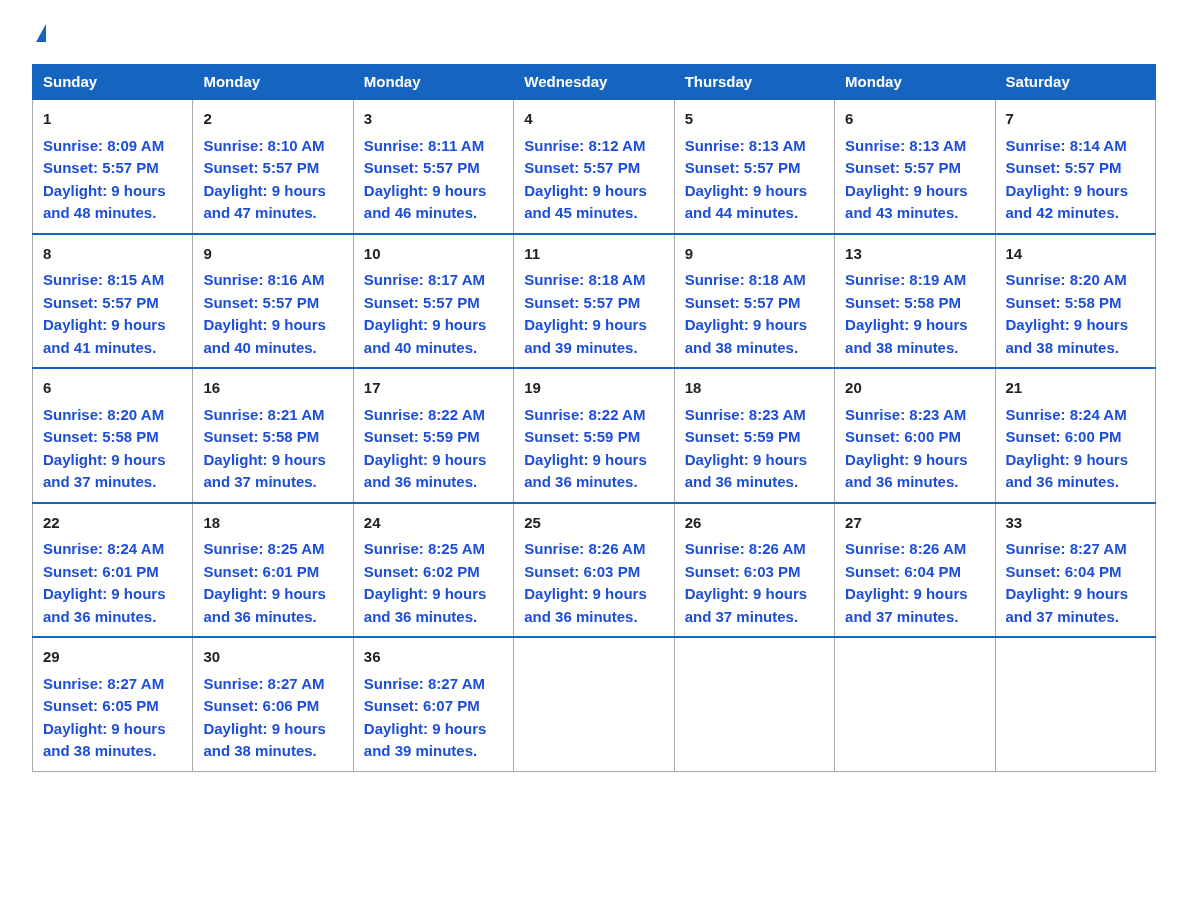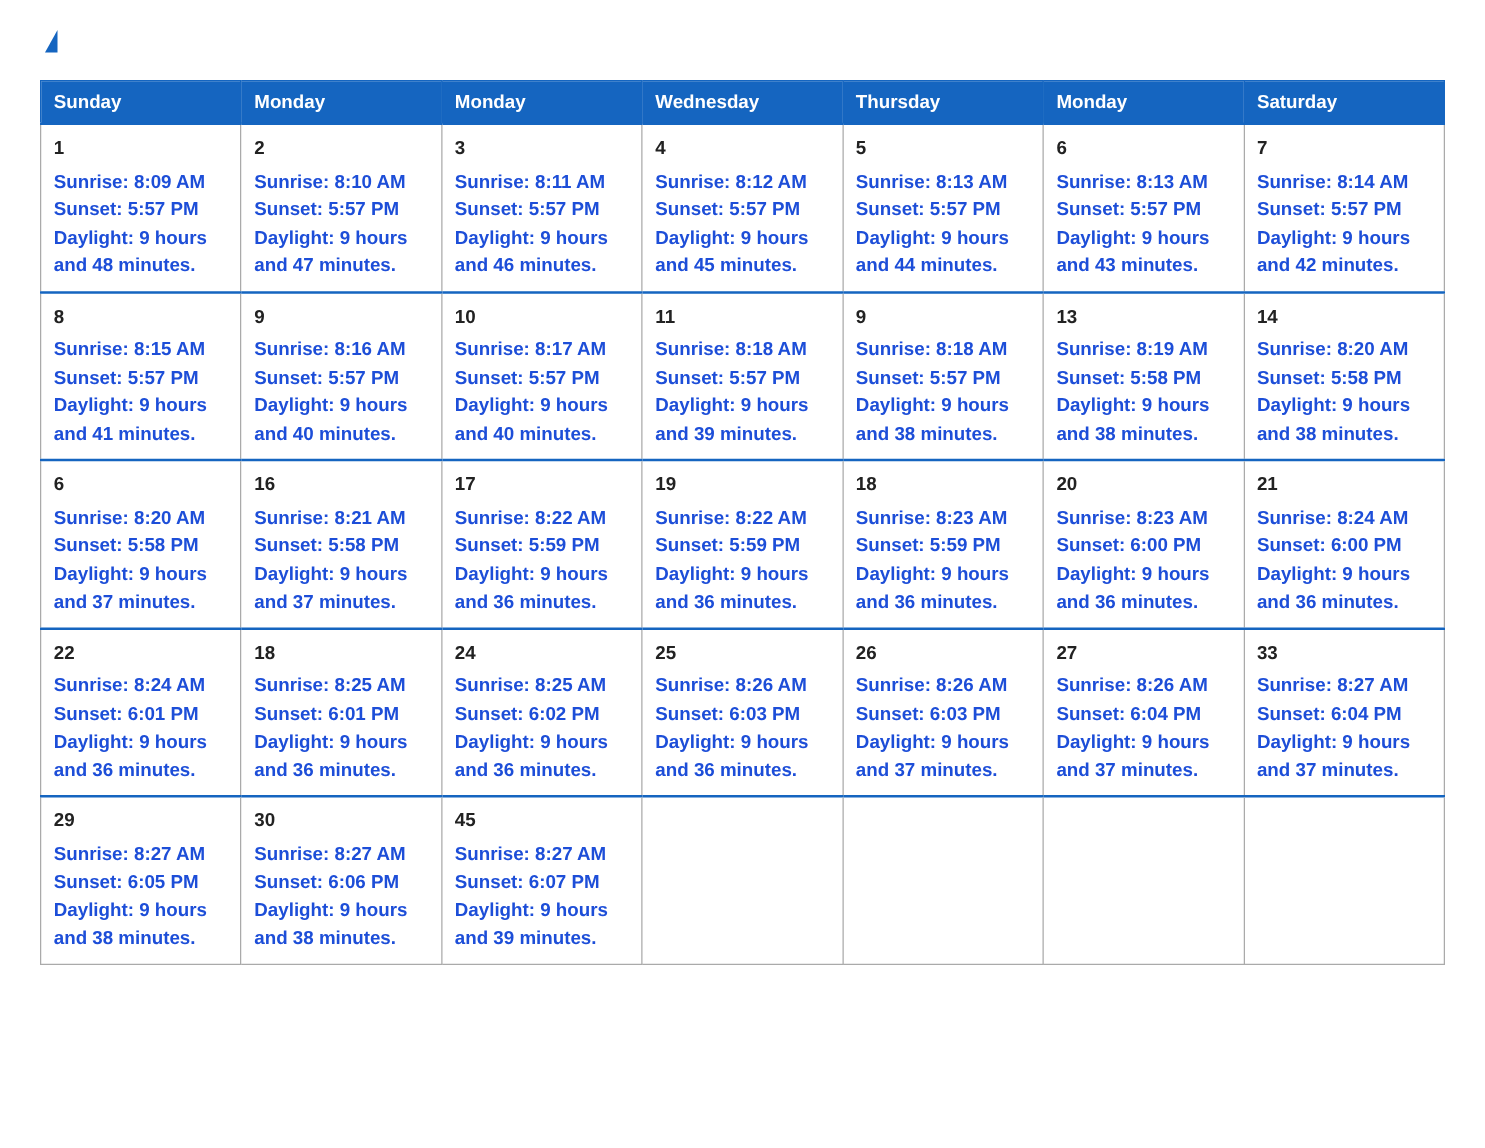--- a/index.html
+++ b/index.html
@@ -244,21 +244,21 @@
       <tr>
         <td>
           <span class="day-number">29</span>
           <div class="day-info">Sunrise: 8:27 AM<br>Sunset: 6:05 PM<br>Daylight: 9 hours and 38 minutes.</div>
         </td>
         <td>
           <span class="day-number">30</span>
           <div class="day-info">Sunrise: 8:27 AM<br>Sunset: 6:06 PM<br>Daylight: 9 hours and 38 minutes.</div>
         </td>
         <td>
-          <span class="day-number">45</span>
+          <span class="day-number">36</span>
           <div class="day-info">Sunrise: 8:27 AM<br>Sunset: 6:07 PM<br>Daylight: 9 hours and 39 minutes.</div>
         </td>
         <td></td>
         <td></td>
         <td></td>
         <td></td>
       </tr>
     </tbody>
 </table>
 

